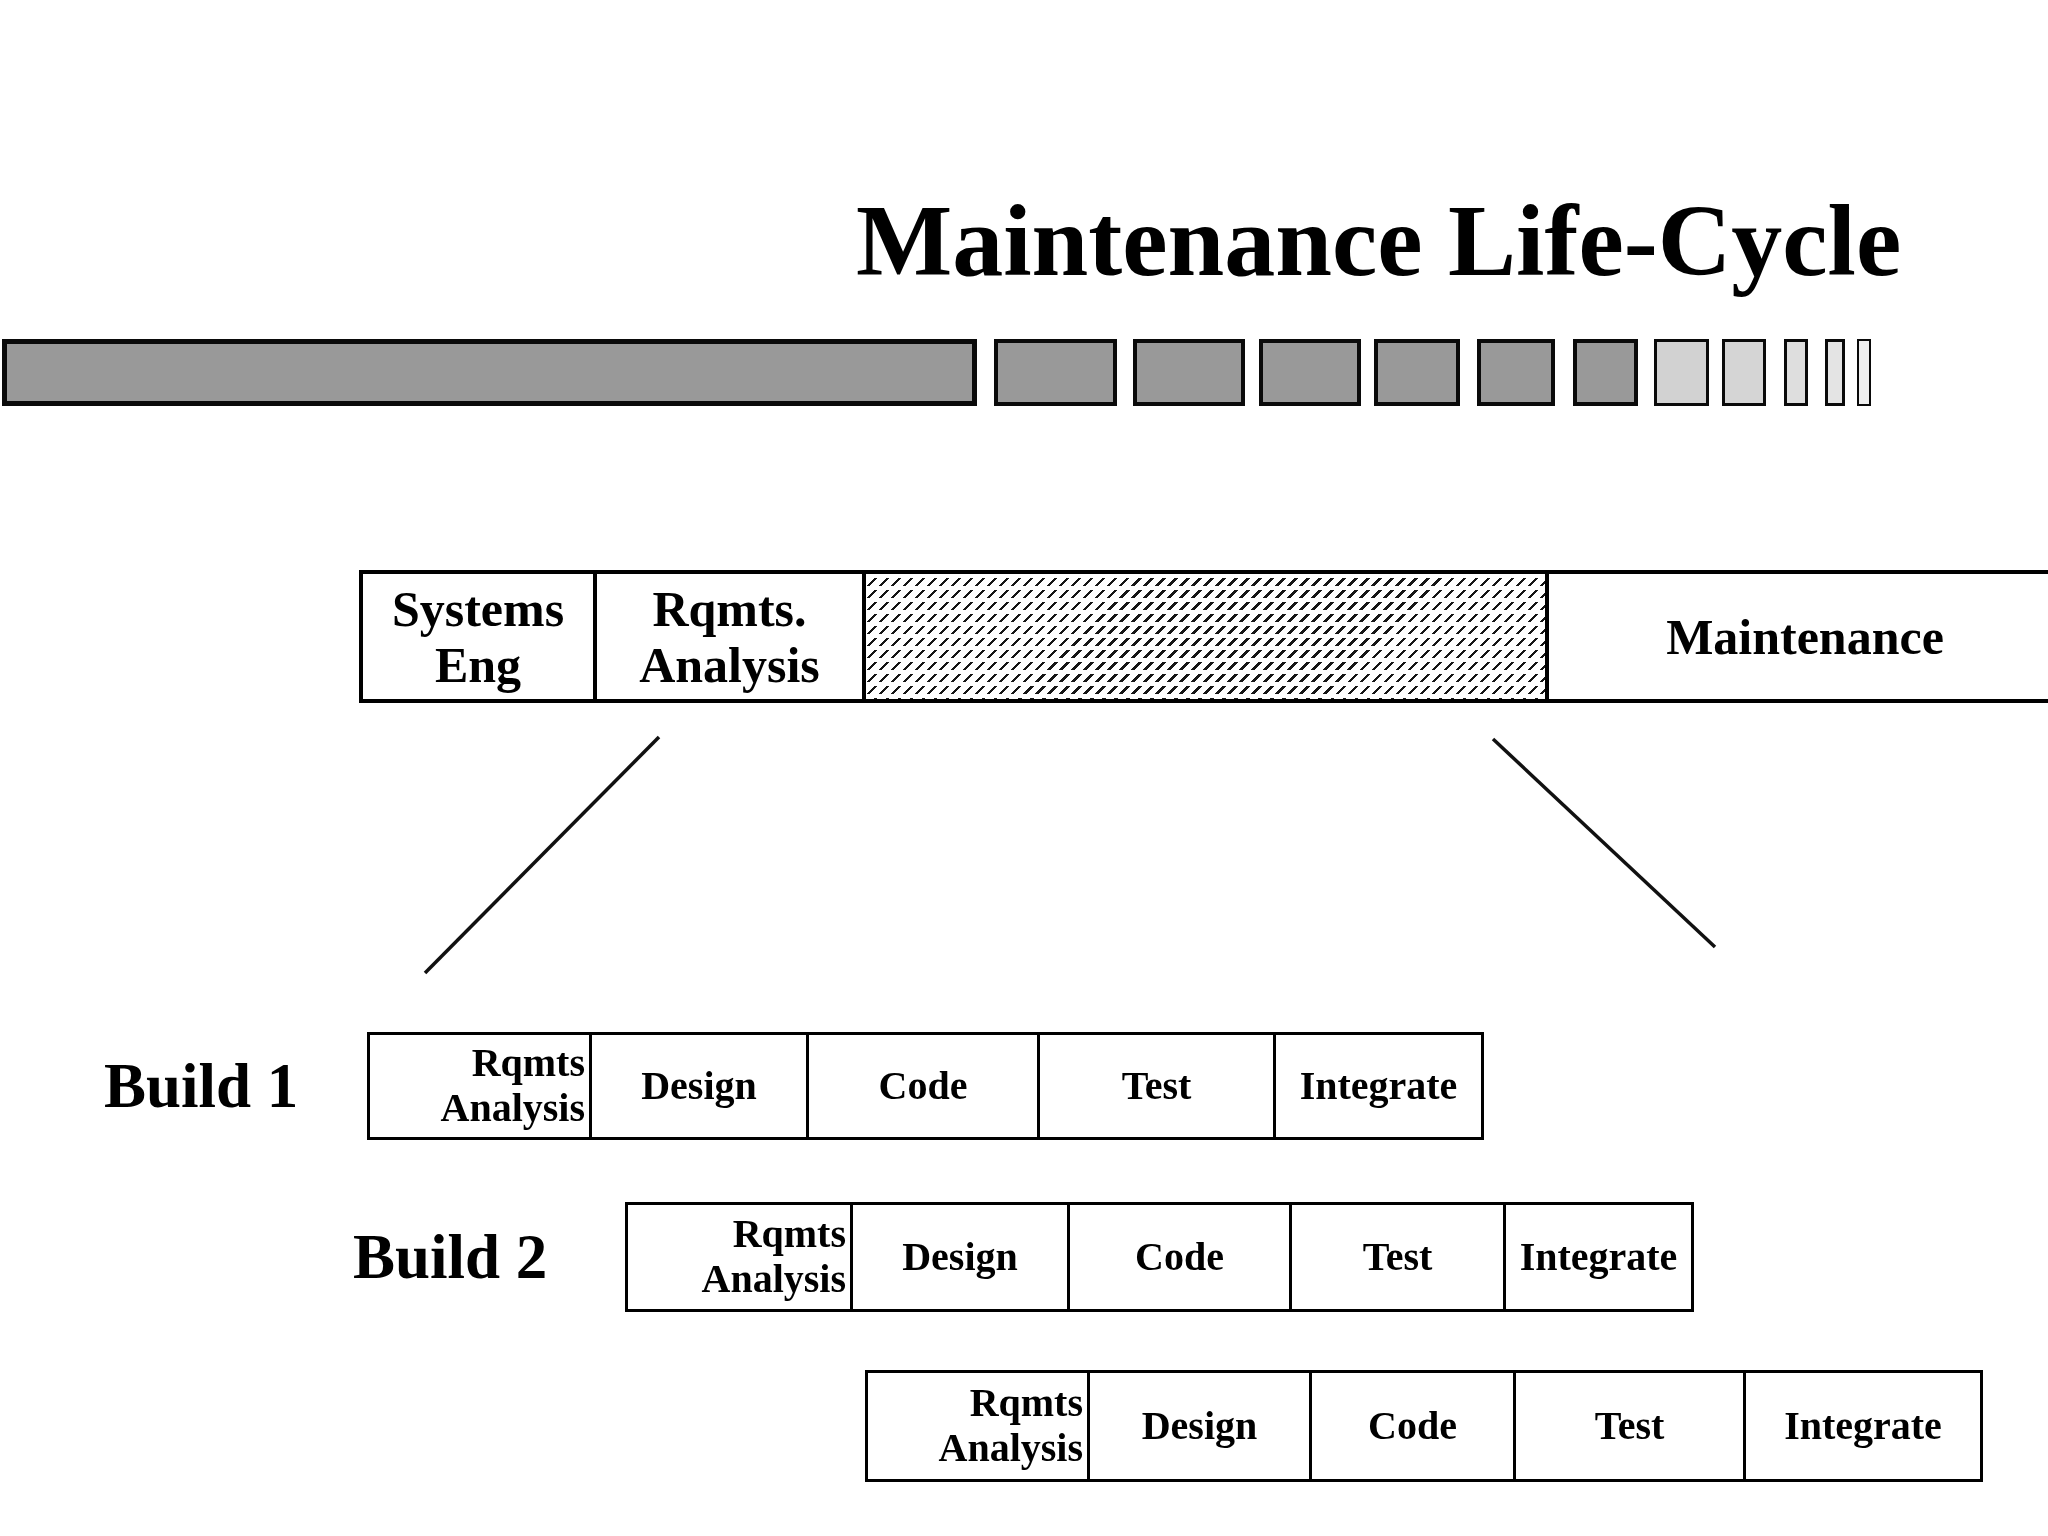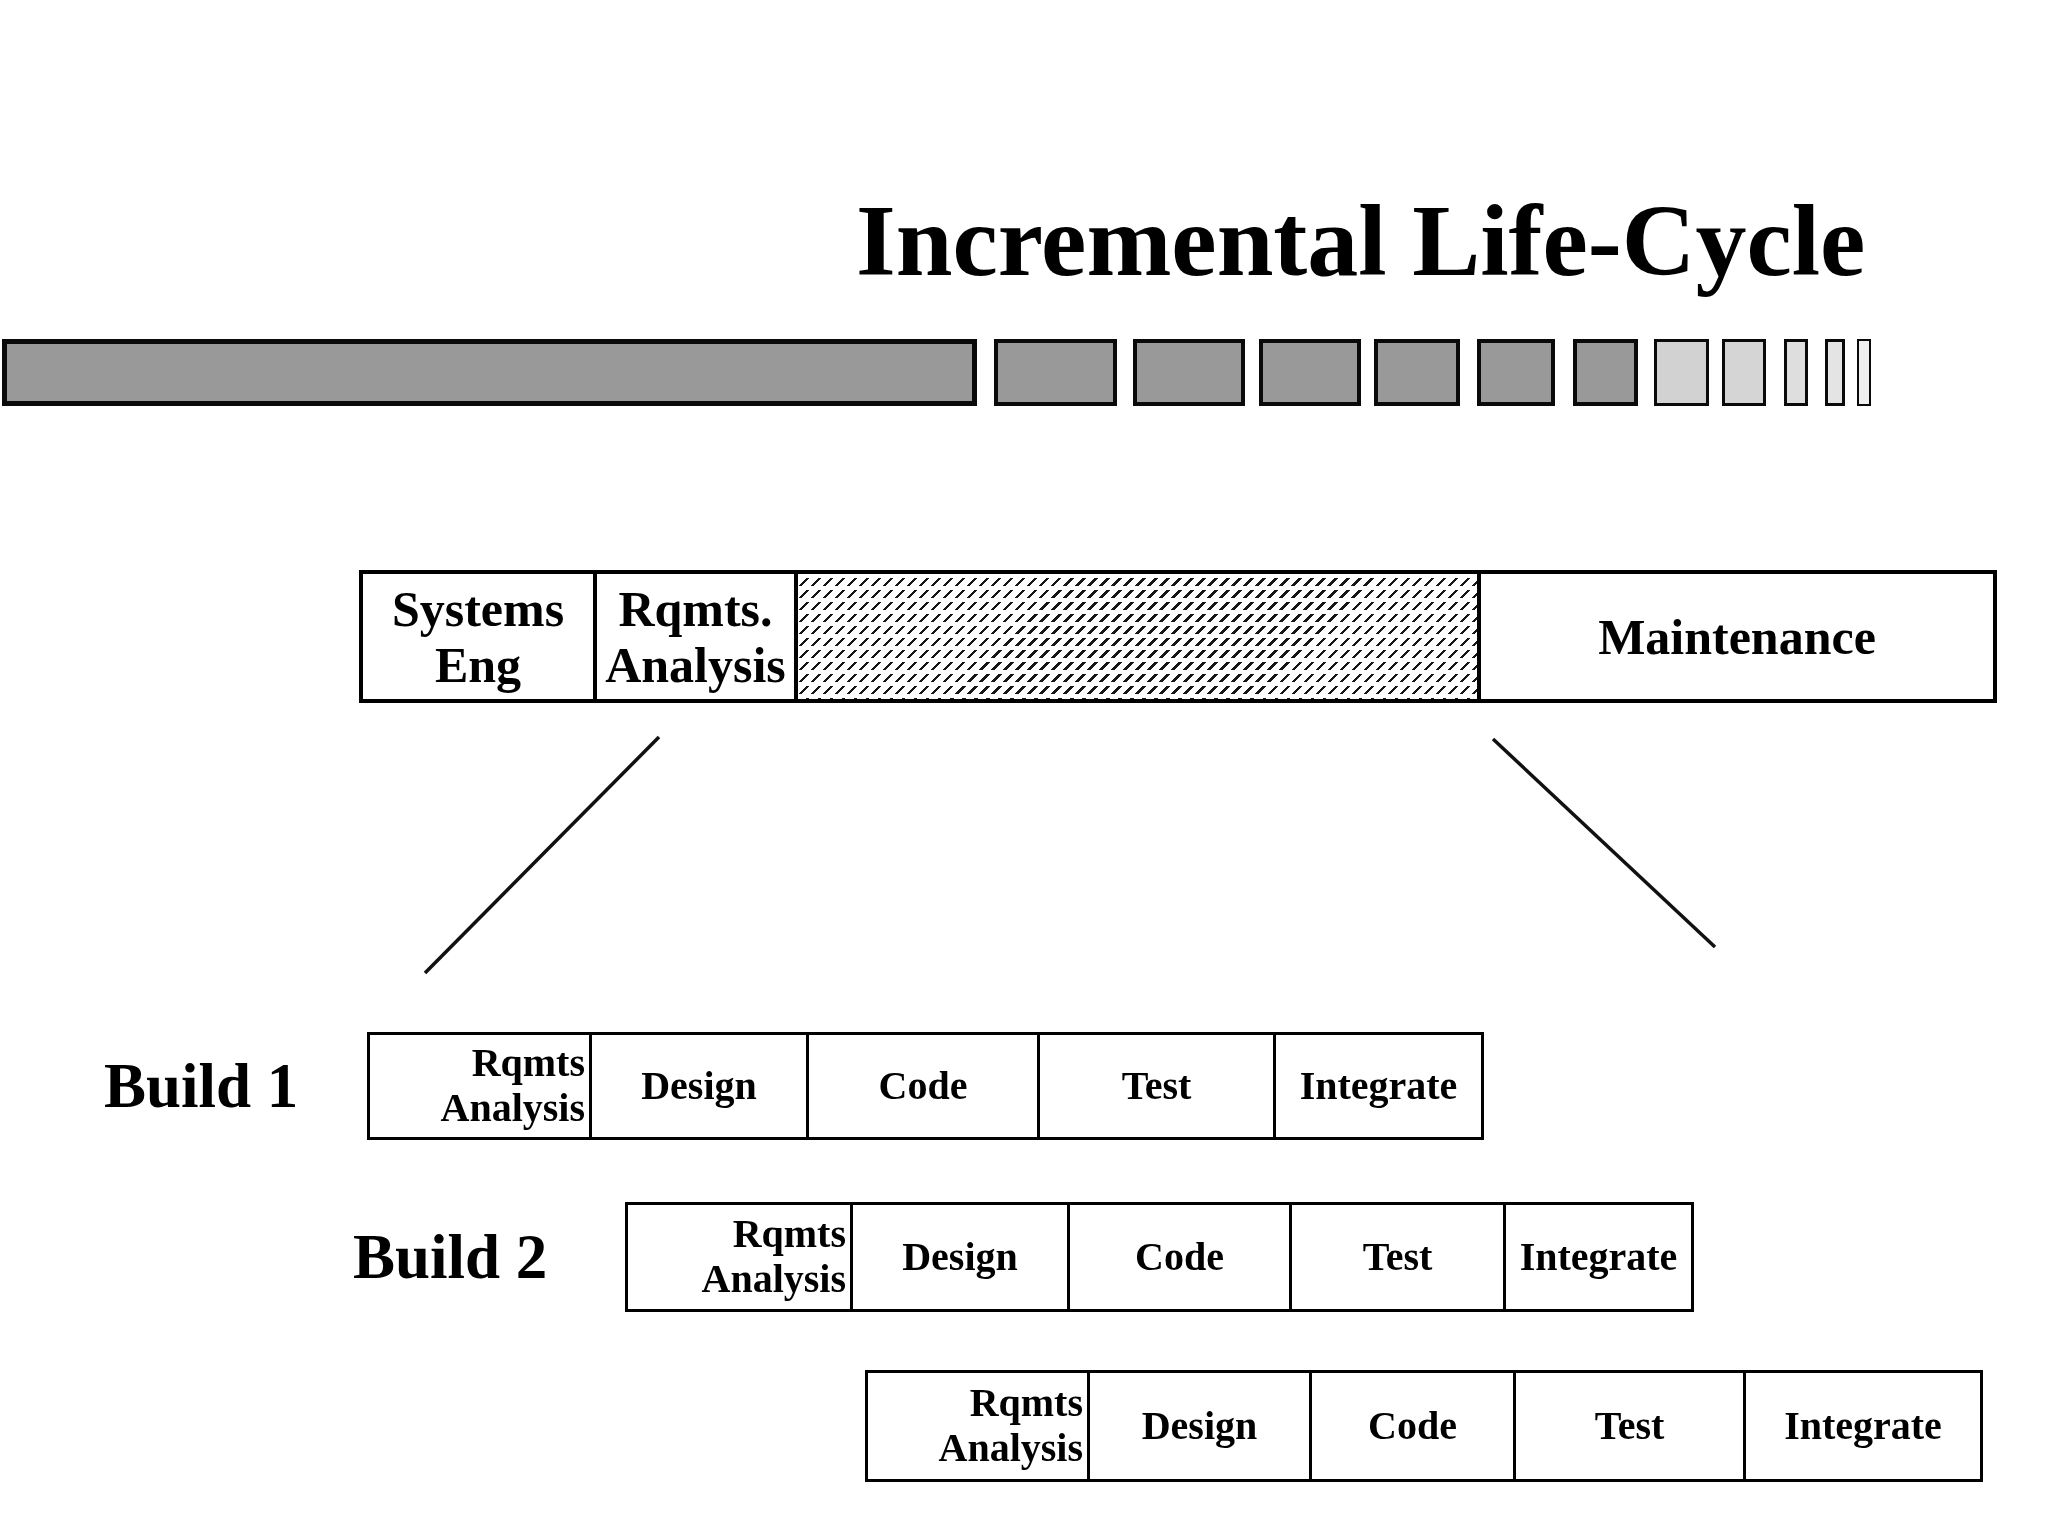--- a/index.html
+++ b/index.html
@@ -48,42 +48,42 @@
     display:flex; align-items:center; justify-content:center; text-align:center;
     font-size:40px; font-weight:bold; line-height:1.12; padding:0 4px;
     background:#ffffff;
   }
   .step-cell:first-child { margin-left:0;text-align:right; }
 </style>
 </head>
 <body>
 
 <div class="slide">
-  <h1 class="title">Incremental Life-Cycle</h1>
+  <h1 class="title">Maintenance Life-Cycle</h1>
 
   <div id="strip">
       <div class="strip-bar" style="left: 2px; width: 975px; top: 339px; height: 67px; background: rgb(153, 153, 153); border-width: 5px;"></div>
       <div class="strip-bar" style="left: 994px; width: 123px; top: 339px; height: 67px; background: rgb(153, 153, 153); border-width: 4px;"></div>
       <div class="strip-bar" style="left: 1133px; width: 112px; top: 339px; height: 67px; background: rgb(153, 153, 153); border-width: 4px;"></div>
       <div class="strip-bar" style="left: 1259px; width: 102px; top: 339px; height: 67px; background: rgb(153, 153, 153); border-width: 4px;"></div>
       <div class="strip-bar" style="left: 1374px; width: 86px; top: 339px; height: 67px; background: rgb(153, 153, 153); border-width: 4px;"></div>
       <div class="strip-bar" style="left: 1477px; width: 78px; top: 339px; height: 67px; background: rgb(153, 153, 153); border-width: 4px;"></div>
       <div class="strip-bar" style="left: 1573px; width: 65px; top: 339px; height: 67px; background: rgb(153, 153, 153); border-width: 4px;"></div>
       <div class="strip-bar" style="left: 1654px; width: 55px; top: 339px; height: 67px; background: rgb(210, 210, 210); border-width: 3px;"></div>
       <div class="strip-bar" style="left: 1722px; width: 44px; top: 339px; height: 67px; background: rgb(213, 213, 213); border-width: 3px;"></div>
       <div class="strip-bar" style="left: 1784px; width: 24px; top: 339px; height: 67px; background: rgb(222, 222, 222); border-width: 3px;"></div>
       <div class="strip-bar" style="left: 1825px; width: 20px; top: 339px; height: 67px; background: rgb(228, 228, 228); border-width: 3px;"></div>
       <div class="strip-bar" style="left: 1857px; width: 14px; top: 339px; height: 67px; background: rgb(239, 239, 239); border-width: 2px;"></div>
     </div>
 
   <div class="phase-row" id="phaseRow">
       <div class="phase-cell" style="width: 238px;">
         <span class="phase-label">Systems Eng</span>
       </div>
-      <div class="phase-cell" style="width: 205px;">
+      <div class="phase-cell" style="width: 273px;">
         <span class="phase-label">Rqmts. Analysis</span>
       </div>
       <div class="phase-cell" style="width: 687px;">
         <span class="phase-hatch"></span>
       </div>
       <div class="phase-cell" style="width: 520px;">
         <span class="phase-label">Maintenance</span>
       </div>
     </div>
 

